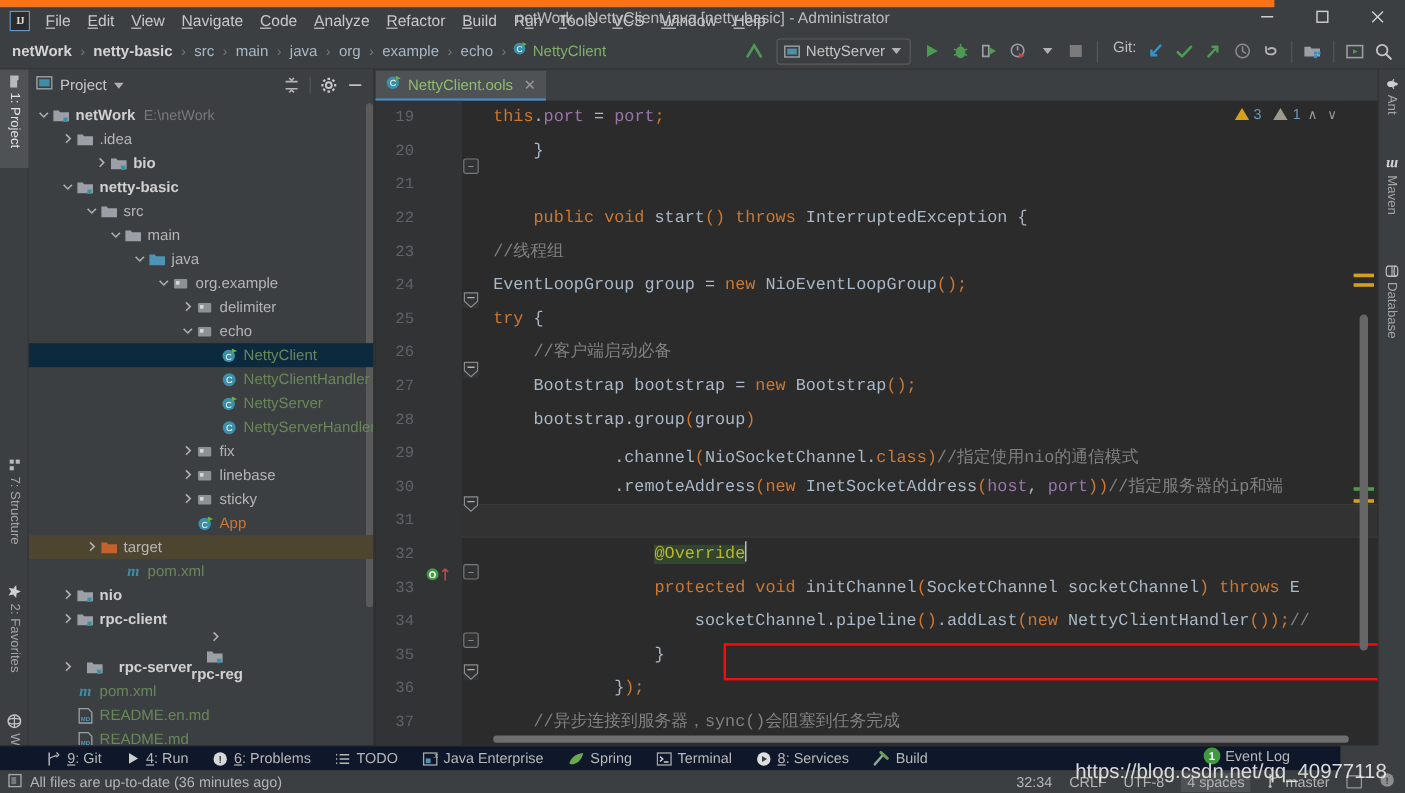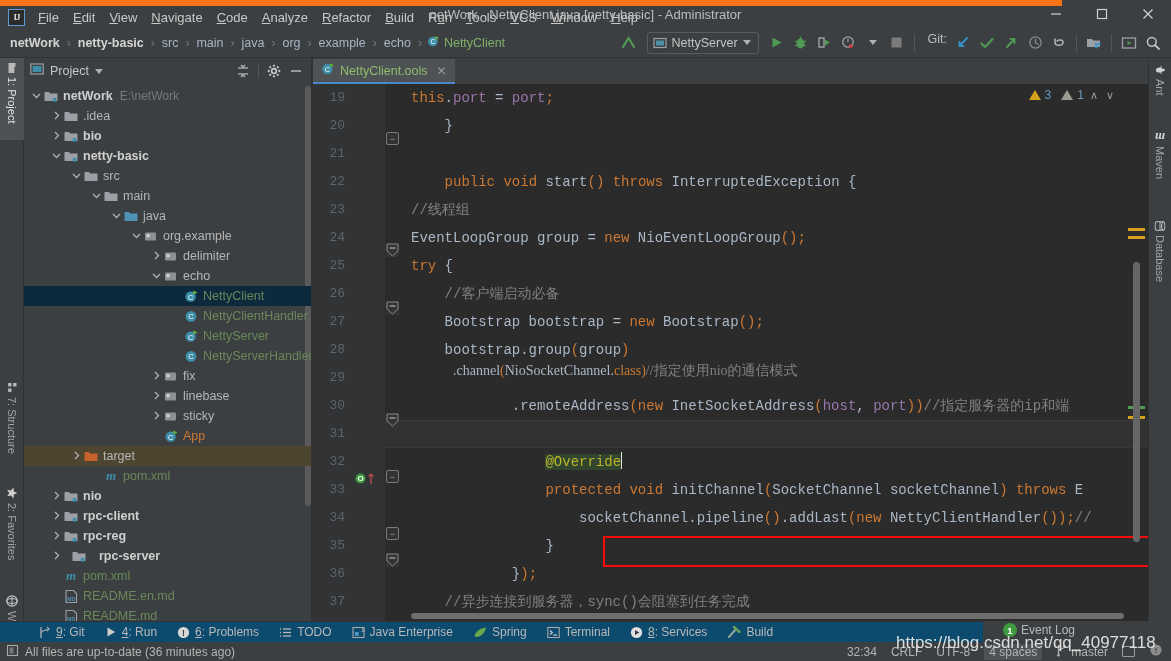--- a/index.html
+++ b/index.html
@@ -194,22 +194,22 @@
   }
   .warn-tri.gray { border-bottom-color: #9a9a8f; }
   .chev { color: #9a9a9a; font-size: 11px; padding: 0 2px; }
   .editor-scrollbar {
     position: absolute; right: 8px; width: 7px; background: #666; border-radius: 4px;
   }
   .marker { position: absolute; right: 3px; width: 17px; height: 3px; }
 
   
   .bottombar {
-    position: absolute; left: 0; top: 621px; width: 983px; height: 21px;
-    background: #0c4a6e; display: flex; align-items: center;
+    position: absolute; left: 0; top: 621px; width: 1117px; height: 21px;
+    background: #0f172a; display: flex; align-items: center;
     border-top: 1px solid #323232; padding-left: 28px; gap: 0;
   }
   .bwin { display: flex; align-items: center; gap: 5px; font-size: 12px; color: #b8b8b8; padding: 0 10px; }
   .bwin u { text-decoration: underline; }
 
   
   .statusbar {
     position: absolute; left: 0; top: 642px; width: 1171px; height: 19px;
     background: #3c3f41; display: flex; align-items: center; font-size: 12px; color: #b0b0b0;
   }
@@ -535,21 +535,21 @@
           <span class="arrow"><svg width="9" height="9" viewBox="0 0 9 9">
               <path d="M3 1 L6.5 4.5 L3 8" stroke="#b0b0b0" stroke-width="1.3" fill="none"></path>
             </svg></span>
           <span class="ico">
             <svg width="15" height="15" viewBox="0 0 15 15">
               <path d="M0.5 3 H5 L6 4.5 H13.5 V12 H0.5 Z" fill="#9aa0a6"></path>
             </svg>
           </span>
           <span class="tlabel">.idea</span>
         </div>
-        <div class="trow" style="padding-left: 26px;">
+        <div class="trow" style="padding-left: 26px; margin-left: 28px;">
           <span class="arrow"><svg width="9" height="9" viewBox="0 0 9 9">
               <path d="M3 1 L6.5 4.5 L3 8" stroke="#b0b0b0" stroke-width="1.3" fill="none"></path>
             </svg></span>
           <span class="ico">
             <svg width="15" height="15" viewBox="0 0 15 15">
               <path d="M0.5 3 H5 L6 4.5 H13.5 V12 H0.5 Z" fill="#9aa0a6"></path>
               <rect x="8.8" y="9" width="3.6" height="3.6" fill="#3d8ea8"></rect>
             </svg>
           </span>
           <span class="tlabel bold">bio</span>
@@ -759,21 +759,21 @@
               <path d="M3 1 L6.5 4.5 L3 8" stroke="#b0b0b0" stroke-width="1.3" fill="none"></path>
             </svg></span>
           <span class="ico">
             <svg width="15" height="15" viewBox="0 0 15 15">
               <path d="M0.5 3 H5 L6 4.5 H13.5 V12 H0.5 Z" fill="#9aa0a6"></path>
               <rect x="8.8" y="9" width="3.6" height="3.6" fill="#3d8ea8"></rect>
             </svg>
           </span>
           <span class="tlabel bold">rpc-client</span>
         </div>
-        <div class="trow" style="padding-left: 26px;">
+        <div class="trow" style="padding-left: 26px; flex-direction: column;">
           <span class="arrow"><svg width="9" height="9" viewBox="0 0 9 9">
               <path d="M3 1 L6.5 4.5 L3 8" stroke="#b0b0b0" stroke-width="1.3" fill="none"></path>
             </svg></span>
           <span class="ico">
             <svg width="15" height="15" viewBox="0 0 15 15">
               <path d="M0.5 3 H5 L6 4.5 H13.5 V12 H0.5 Z" fill="#9aa0a6"></path>
               <rect x="8.8" y="9" width="3.6" height="3.6" fill="#3d8ea8"></rect>
             </svg>
           </span>
           <span class="tlabel bold">rpc-reg</span>
@@ -863,21 +863,21 @@
           <div class="cline" style="top: 0px;"><span class="k">this</span>.<span class="f">port</span> = <span class="f">port</span><span class="k">;</span></div>
           <div class="cline" style="top: 28px;">    }</div>
           <div class="cline" style="top: 56px;"></div>
           <div class="cline" style="top: 84px;">    <span class="k">public</span> <span class="k">void</span> start<span class="k">(</span><span class="k">)</span> <span class="k">throws</span> InterruptedException {</div>
           <div class="cline" style="top: 112px;"><span class="cm">//线程组</span></div>
           <div class="cline" style="top: 140px;">EventLoopGroup group = <span class="k">new</span> NioEventLoopGroup<span class="k">(</span><span class="k">)</span><span class="k">;</span></div>
           <div class="cline" style="top: 168px;"><span class="k">try</span> {</div>
           <div class="cline" style="top: 196px;">    <span class="cm">//客户端启动必备</span></div>
           <div class="cline" style="top: 224px;">    Bootstrap bootstrap = <span class="k">new</span> Bootstrap<span class="k">(</span><span class="k">)</span><span class="k">;</span></div>
           <div class="cline" style="top: 252px;">    bootstrap.group<span class="k">(</span>group<span class="k">)</span></div>
-          <div class="cline" style="top: 273px; font-family: Liberation Serif, serif;">            .channel<span class="k">(</span>NioSocketChannel.<span class="k">class</span><span class="k">)</span><span class="cm">//指定使用nio的通信模式</span></div>
+          <div class="cline" style="top: 284px;">            .channel<span class="k">(</span>NioSocketChannel.<span class="k">class</span><span class="k">)</span><span class="cm">//指定使用nio的通信模式</span></div>
           <div class="cline" style="top: 308px;">            .remoteAddress<span class="k">(</span><span class="k">new</span> InetSocketAddress<span class="k">(</span><span class="f">host</span>, <span class="f">port</span><span class="k">)</span><span class="k">)</span><span class="cm">//指定服务器的ip和端</span></div>
           <div class="cline" style="top: 336px;">            .handler<span class="k">(</span><span class="k">new</span> ChannelInitializer&lt;SocketChannel&gt;<span class="k">(</span><span class="k">)</span> {</div>
           <div class="cline" style="top: 364px;">                <span class="an sel-green">@Override</span><span class="caret"></span></div>
           <div class="cline" style="top: 392px;">                <span class="k">protected</span> <span class="k">void</span> initChannel<span class="k">(</span>SocketChannel socketChannel<span class="k">)</span> <span class="k">throws</span> E</div>
           <div class="cline" style="top: 420px;">                    socketChannel.pipeline<span class="k">(</span><span class="k">)</span>.addLast<span class="k">(</span><span class="k">new</span> NettyClientHandler<span class="k">(</span><span class="k">)</span><span class="k">)</span><span class="k">;</span><span class="cm">//</span></div>
           <div class="cline" style="top: 448px;">                }</div>
           <div class="cline" style="top: 476px;">            }<span class="k">)</span><span class="k">;</span></div>
           <div class="cline" style="top: 504px;">    <span class="cm">//异步连接到服务器，sync()会阻塞到任务完成</span></div>
           <div class="cline" style="top: 532px;">    ChannelFuture future = bootstrap.connect.sync</div>
         </div>

